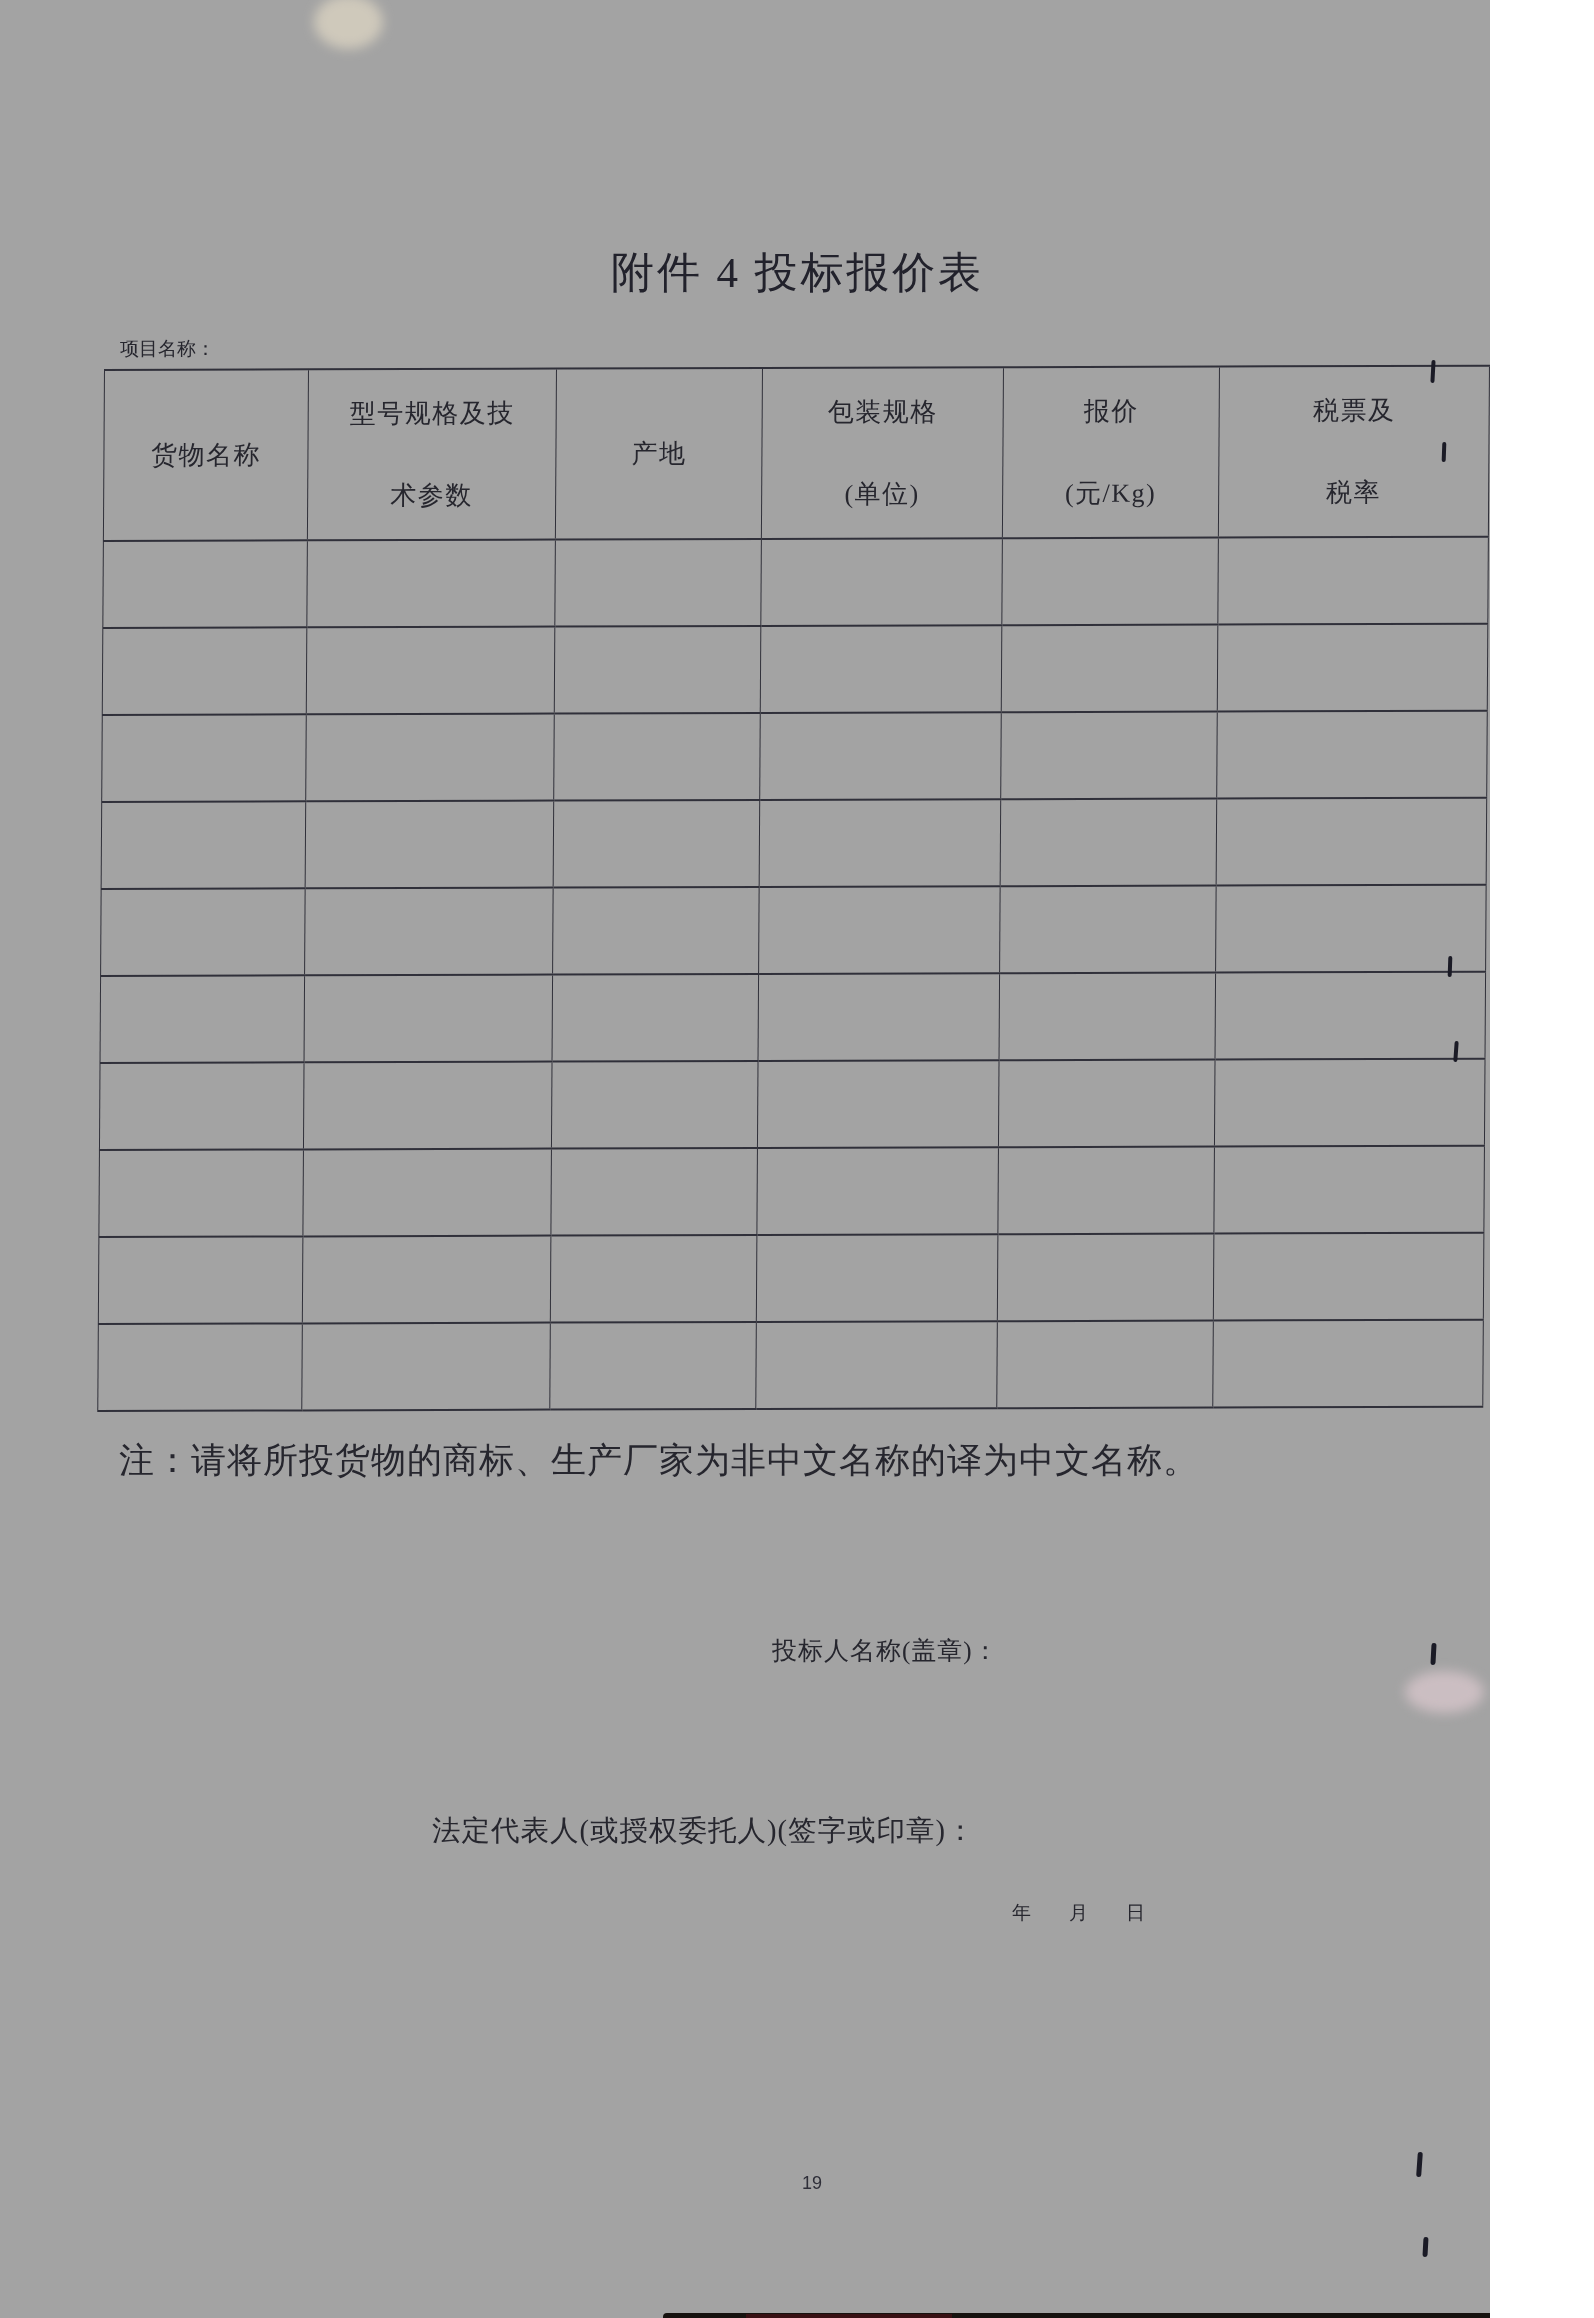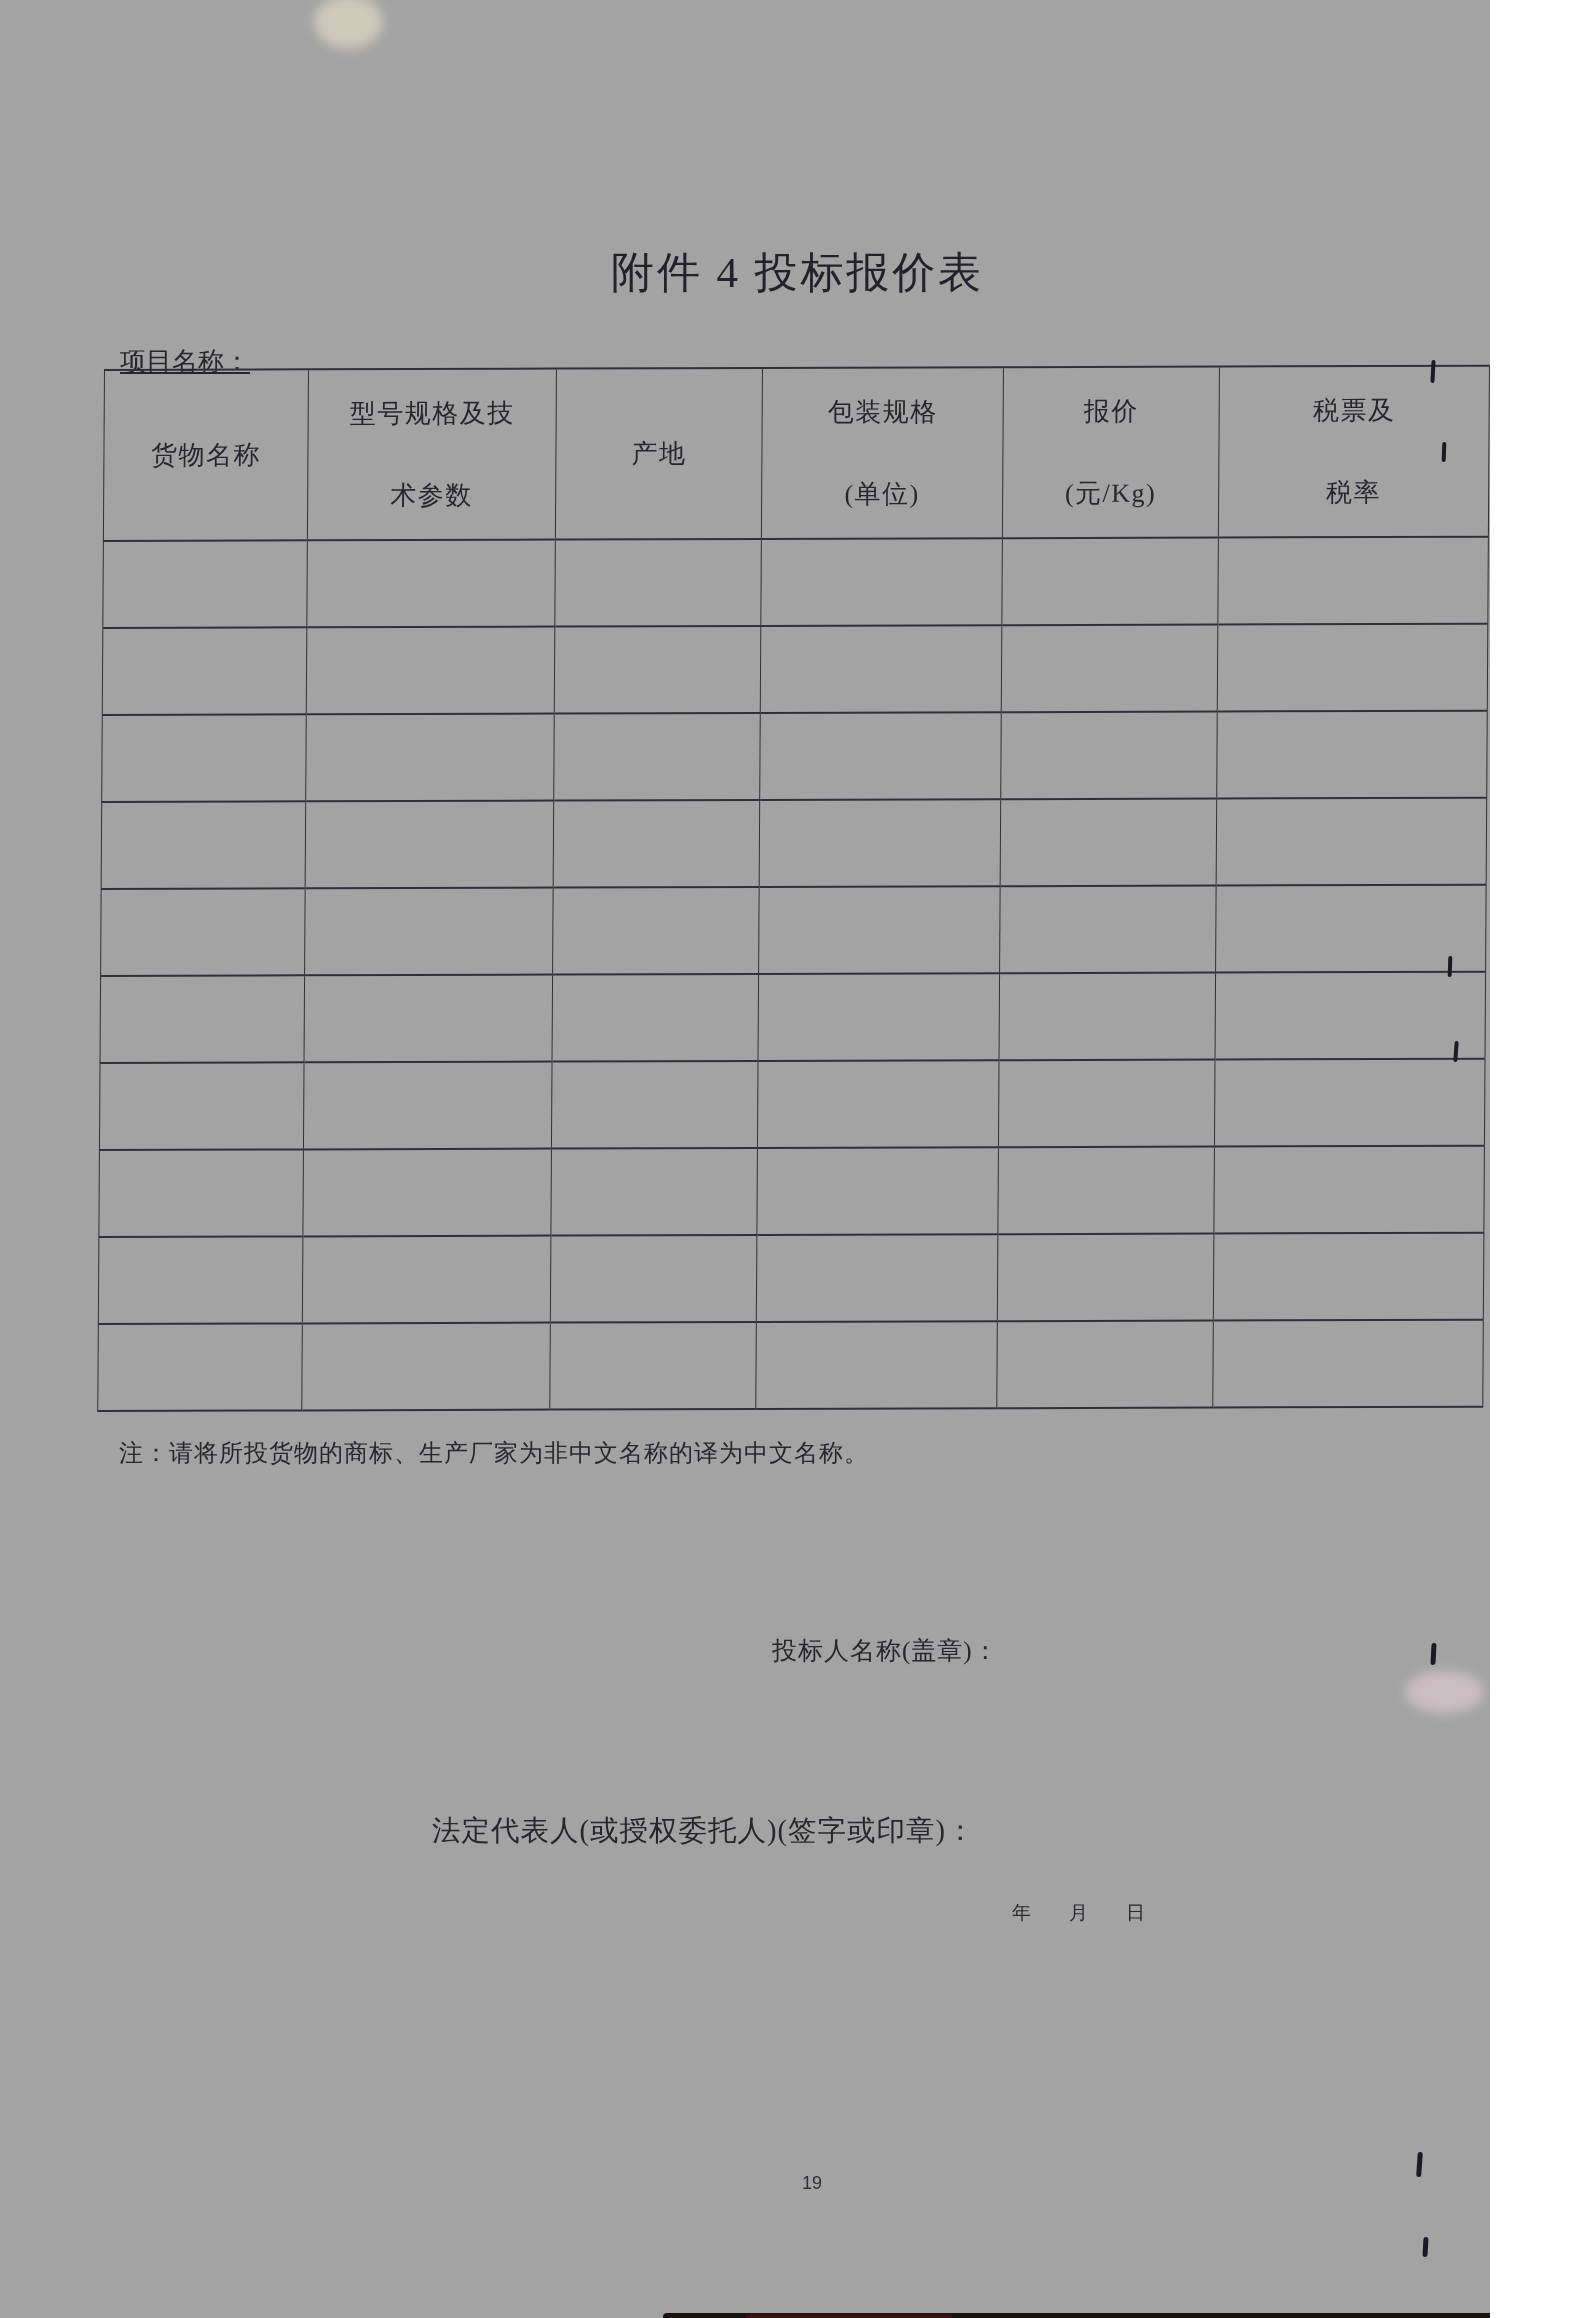--- a/index.html
+++ b/index.html
@@ -26,31 +26,30 @@
     padding-left: 105px;
     box-sizing: border-box;
     text-align: center;
     font-size: 43px;
     font-weight: 500;
     letter-spacing: 2.9px;
     color: #22222c;
   }
   .project-label {
     position: absolute;
-    top: 344px;
+    top: 336px;
     left: 120px;
-    font-size: 26px;
+    font-size: 19px;
     color: #26262e;
-    text-decoration: underline;
   }
   .note-line {
     position: absolute;
     top: 1437px;
     left: 119px;
-    font-size: 24px;
+    font-size: 35px;
     letter-spacing: 1px;
     color: #26262e;
   }
   .bidder-line {
     position: absolute;
     top: 1634px;
     left: 772px;
     font-size: 25px;
     letter-spacing: 1px;
   }

